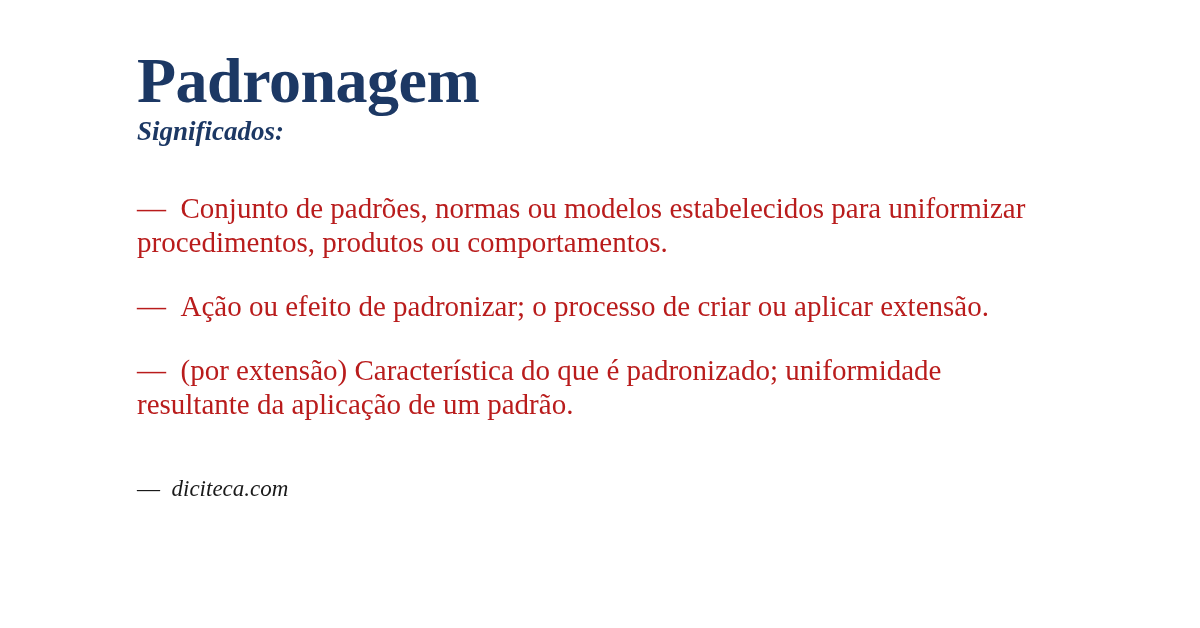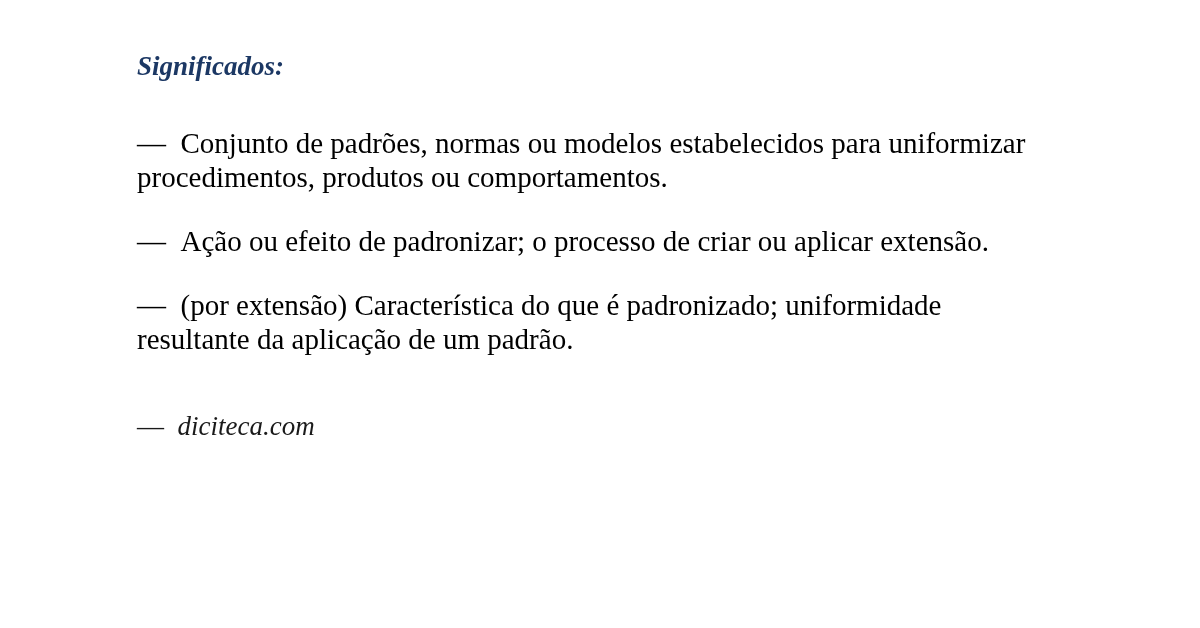--- a/index.html
+++ b/index.html
@@ -59,21 +59,21 @@
   
   .definitions {
     margin-top: 44px;
   }
 
   .definition {
     font-family: "Liberation Serif", "DejaVu Serif", serif;
     font-weight: normal;
     font-size: 29px;
     line-height: 34px;
-    color: #000000;
+    color: #b91c1c;
     margin: 0 0 30px 0;
     width: 915px;
     text-align: left;
   }
 
   .definition:last-child {
     margin-bottom: 0;
   }
 
   .def-dash {
@@ -81,38 +81,39 @@
   }
 
   
   .footer {
     margin-top: 54px;
   }
 
   .attribution {
     font-family: "Liberation Serif", "DejaVu Serif", serif;
     font-style: italic;
-    font-size: 27px;
+    font-size: 23px;
     line-height: 1.2;
     color: #1a1a1a;
     margin: 0;
   }
 
   .attr-dash {
     font-style: normal;
     display: inline;
   }
 </style>
 </head>
 <body>
 
 <div class="card">
   <div class="content">
 
     <div class="header">
+      <h1 class="word-title">Padronagem</h1>
       <div class="subtitle">Significados:</div>
     </div>
 
     <div class="definitions">
 
       <p class="definition">
         <span class="def-dash">— </span><span>Conjunto de padrões, normas ou modelos estabelecidos para uniformizar procedimentos, produtos ou comportamentos.</span>
       </p>
 
       <p class="definition">

